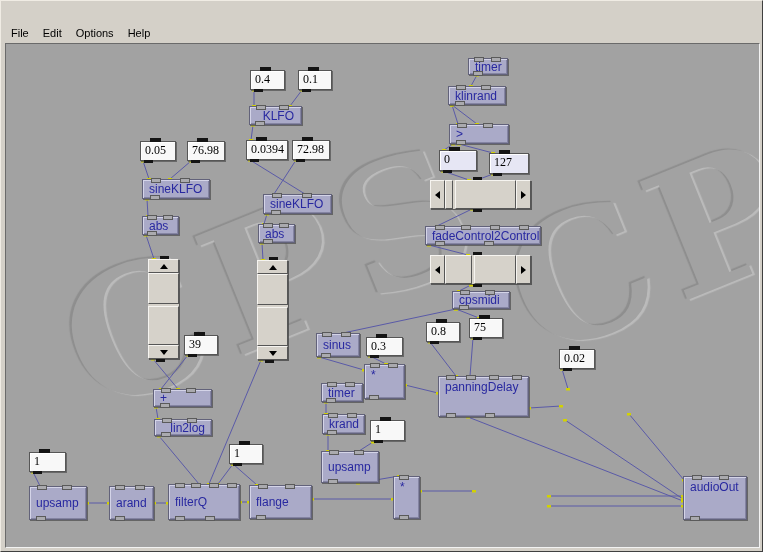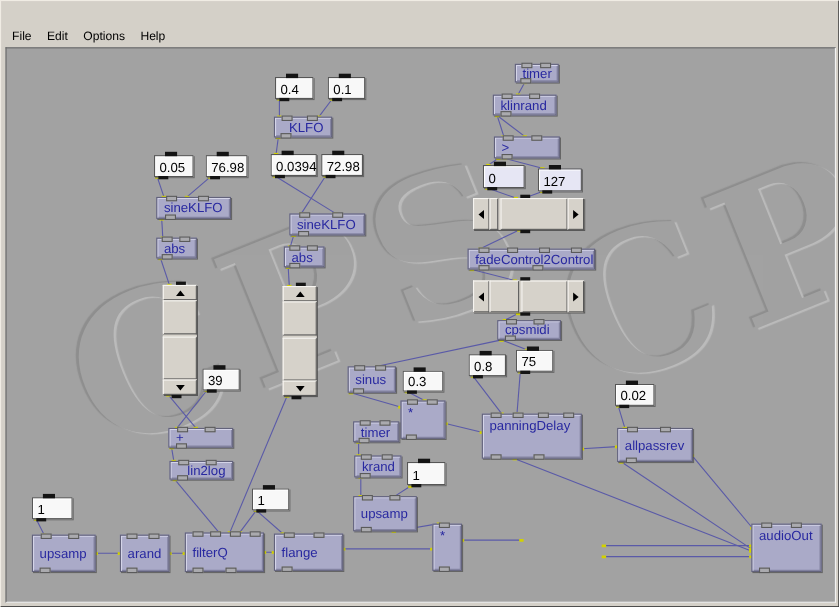--- a/index.html
+++ b/index.html
@@ -45,21 +45,21 @@
   .obj{background:var(--box,#aaaac8);
     border:1px solid #62627a;
     box-shadow:inset 1px 1px 0 #d4d4e8,inset -1px -1px 0 #8484a2,1px 1px 0 rgba(80,80,80,.75);
     display:flex;align-items:center;}
   .obj.vtop{align-items:flex-start;}
   .obj .lbl{color:var(--boxtext,#2828a0);font-size:12px;padding:1px 6px;white-space:nowrap;
     overflow:hidden;}
   .obj.vtop .lbl{padding-top:3px;}
   .num{background:var(--numbg,#f8f8f8);border:1px solid #565656;
     box-shadow:inset 1px 1px 0 #ffffff,1px 1px 0 rgba(80,80,80,.7);
-    display:flex;align-items:flex-end;}
+    display:flex;align-items:flex-start;font-family:Liberation Serif, serif;}
   .num.alt{background:var(--numaltbg,#e6e6f4);}
   .num .lbl{color:#000;font-size:12px;padding:1px 4px;white-space:nowrap;}
   .tab{position:absolute;background:#aaaaae;border:1px solid #5a5a5a;height:3px;width:8px;box-sizing:content-box;}
   .tab.top{top:-2px;} .tab.bot{bottom:-2px;}
   .ntab{position:absolute;background:#141414;height:4px;width:11px;}
   .ntab.top{top:-4px;left:9px;} .ntab.bot{height:3px;width:9px;bottom:-3px;left:3px;}
   
   .slider{background:var(--sl,#d6d2ca);box-shadow:1px 1px 0 rgba(70,70,70,.8);}
   .raised{position:absolute;background:var(--sl,#d6d2ca);box-sizing:border-box;
     border-top:1px solid #f6f4f0;border-left:1px solid #f6f4f0;
@@ -437,26 +437,20 @@
       </div>
       <div class="node obj vtop" style="left: 432px; top: 332px; width: 91px; height: 41px; position: absolute;">
         <span class="lbl">panningDelay</span>
         <div class="tab top" style="left: 7px;"></div>
         <div class="tab top" style="left: 27px;"></div>
         <div class="tab top" style="left: 50px;"></div>
         <div class="tab top" style="left: 73px;"></div>
         <div class="tab bot" style="left: 7px;"></div>
         <div class="tab bot" style="left: 46px;"></div>
       </div>
-      <div class="node obj" style="left: 555px; top: 345px; width: 69px; height: 31px; position: absolute;">
-        <span class="lbl">allpassrev</span>
-        <div class="tab top" style="left: 8px;"></div>
-        <div class="tab top" style="left: 38px;"></div>
-        <div class="tab bot" style="left: 7px;"></div>
-      </div>
       <div class="node obj" style="left: 23px; top: 442px; width: 58px; height: 34px; position: absolute;">
         <span class="lbl">upsamp</span>
         <div class="tab top" style="left: 7px;"></div>
         <div class="tab top" style="left: 32px;"></div>
         <div class="tab bot" style="left: 6px;"></div>
       </div>
       <div class="node obj" style="left: 103px; top: 442px; width: 45px; height: 34px; position: absolute;">
         <span class="lbl">arand</span>
         <div class="tab top" style="left: 5px;"></div>
         <div class="tab top" style="left: 25px;"></div>

